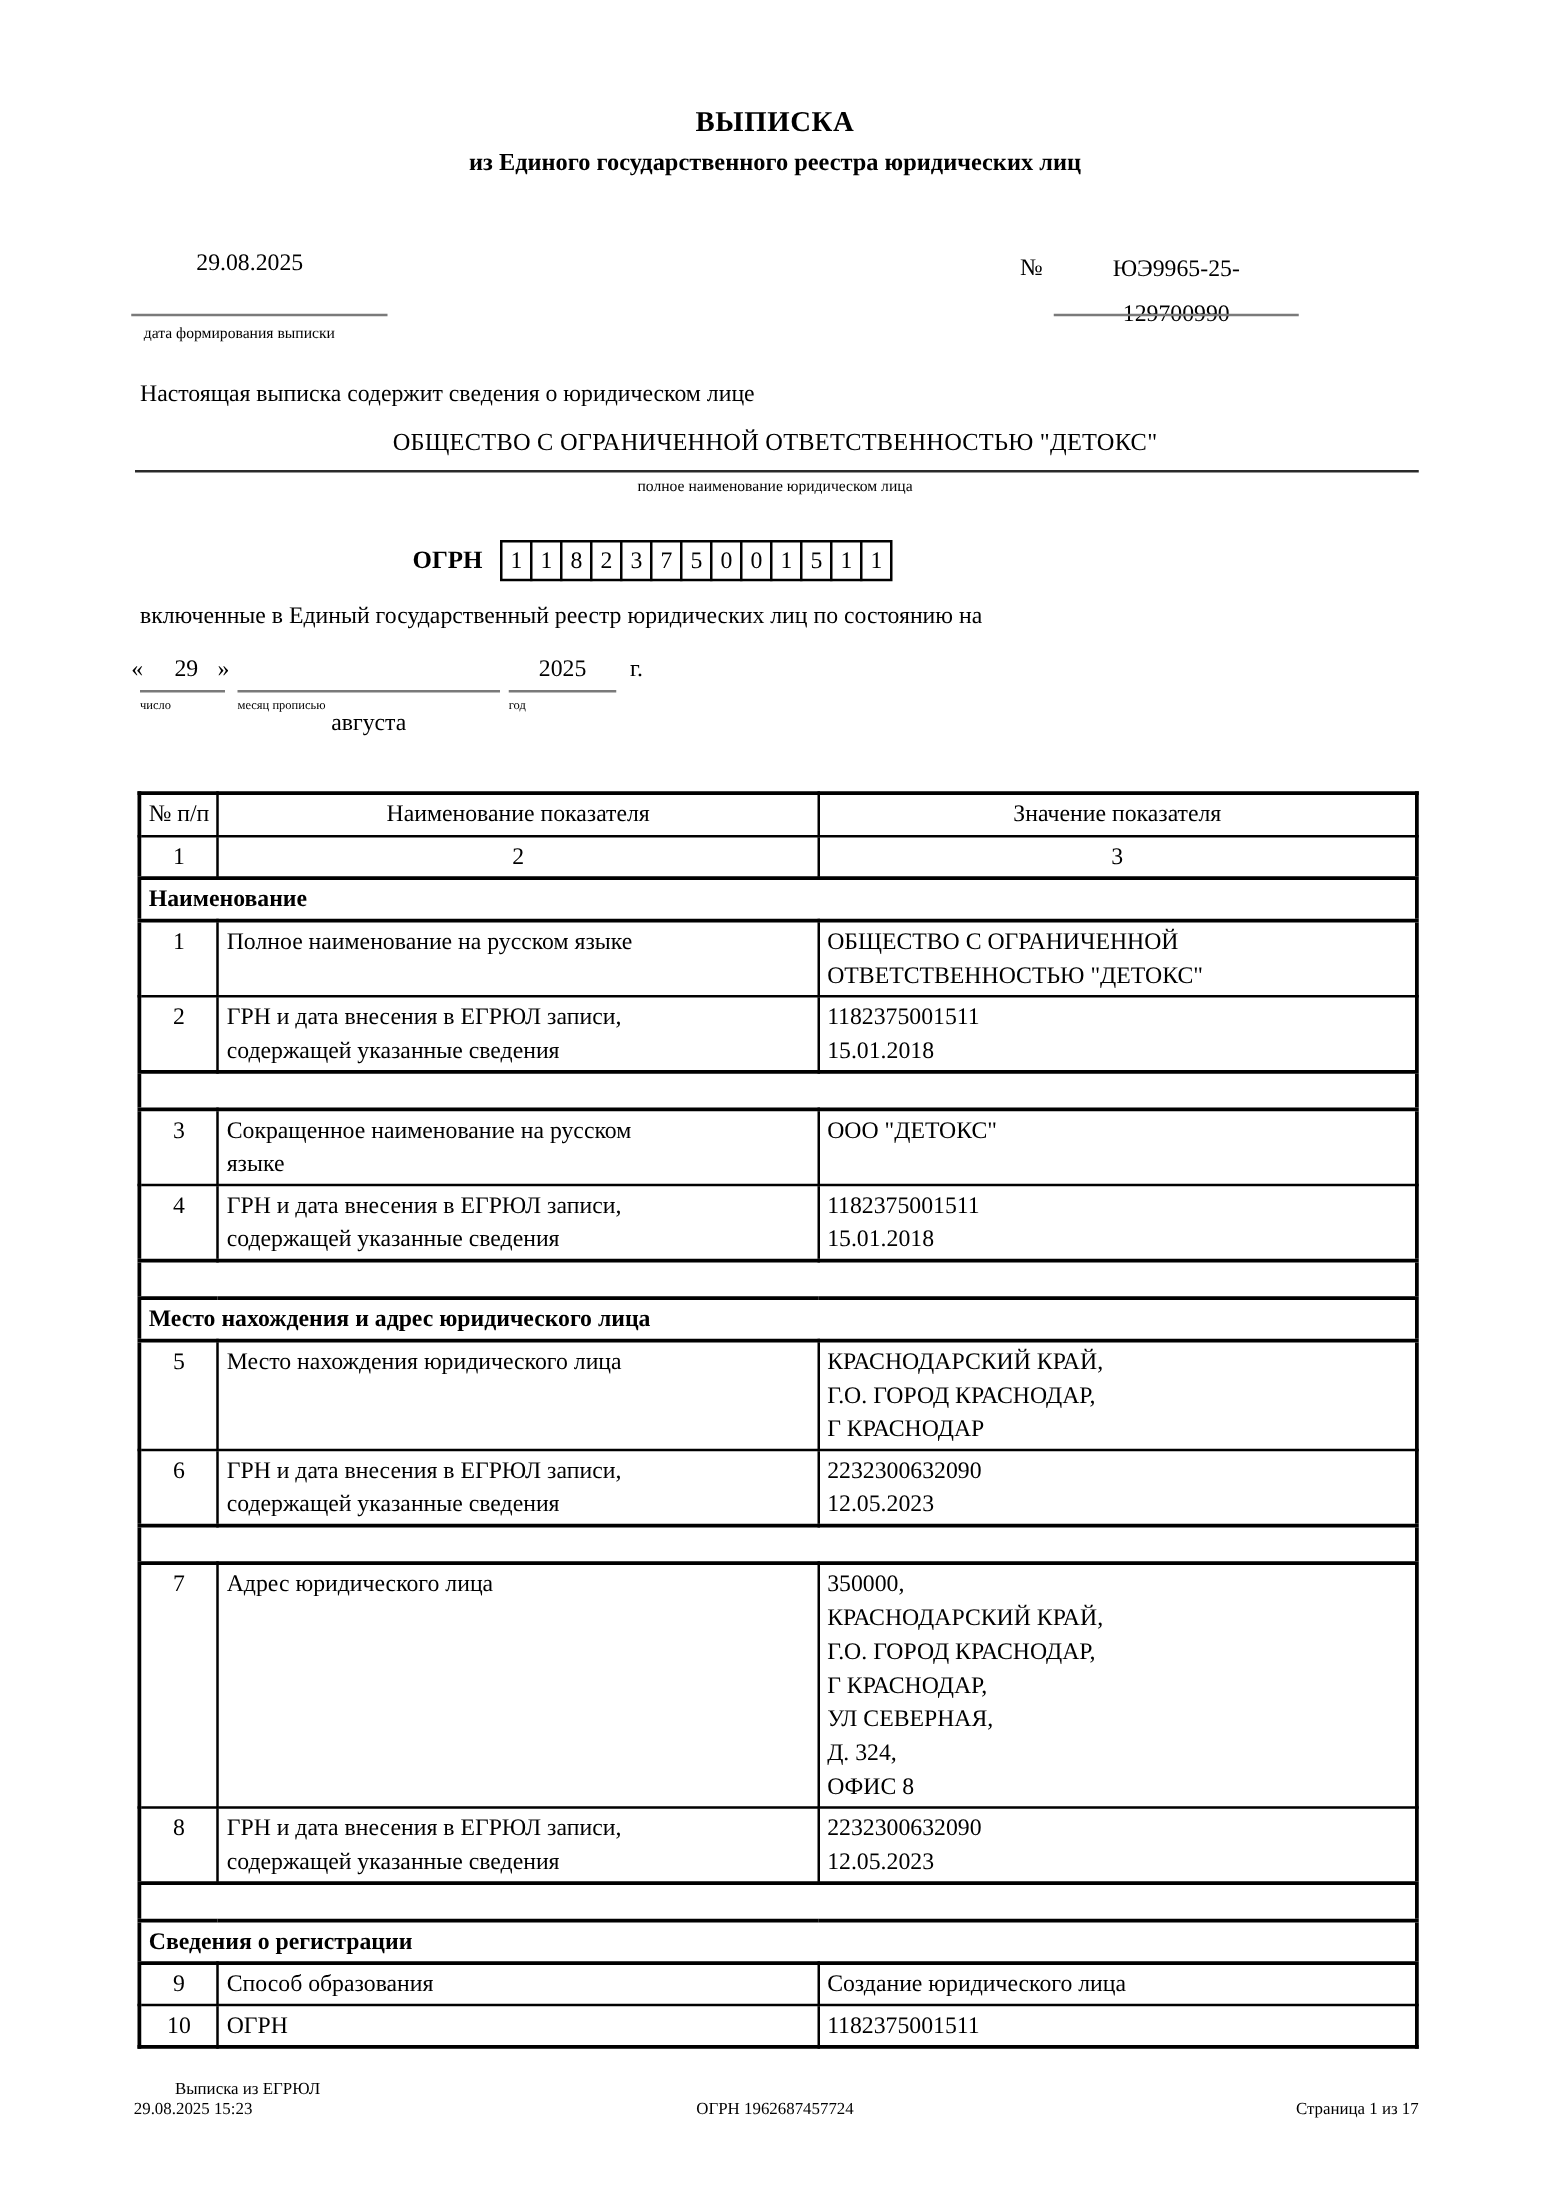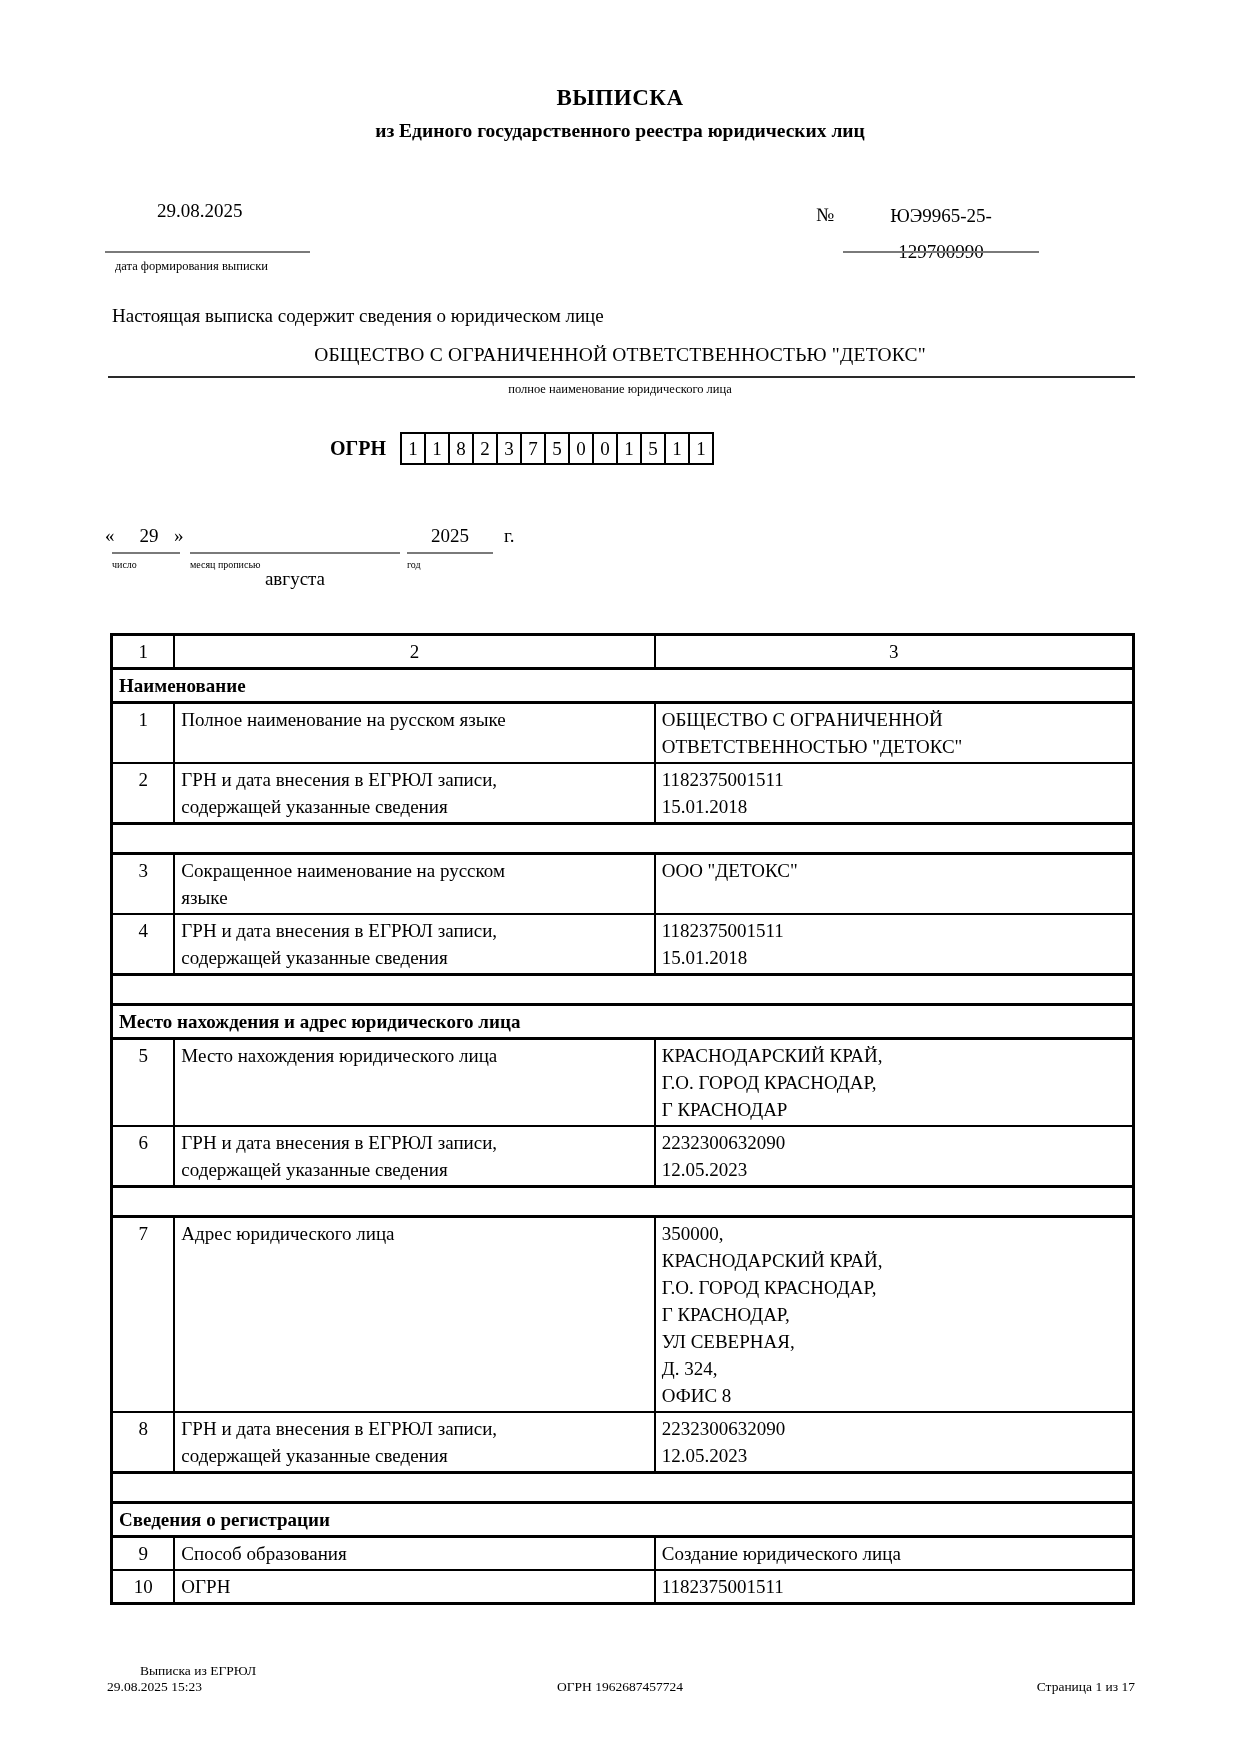--- a/index.html
+++ b/index.html
@@ -97,57 +97,63 @@
   <div class="abs date-label">дата формирования выписки</div>
 
   <div class="abs num-sign">№</div>
   <div class="abs num-value">ЮЭ9965-25-
 129700990</div>
   <div class="abs rule num-rule"></div>
 
   <div class="abs intro-line">Настоящая выписка содержит сведения о юридическом лице</div>
   <div class="abs center company-name">ОБЩЕСТВО С ОГРАНИЧЕННОЙ ОТВЕТСТВЕННОСТЬЮ "ДЕТОКС"</div>
   <div class="abs company-rule"></div>
-  <div class="abs center company-label">полное наименование юридического лица</div>
+  <div class="abs center company-label">полное наименование юридическом лица</div>
 
   <div class="abs ogrn-row">
     <span class="ogrn-label">ОГРН</span>
     <span class="ogrn-boxes">
       <span class="ogrn-box">1</span>
       <span class="ogrn-box">1</span>
       <span class="ogrn-box">8</span>
       <span class="ogrn-box">2</span>
       <span class="ogrn-box">3</span>
       <span class="ogrn-box">7</span>
       <span class="ogrn-box">5</span>
       <span class="ogrn-box">0</span>
       <span class="ogrn-box">0</span>
       <span class="ogrn-box">1</span>
       <span class="ogrn-box">5</span>
       <span class="ogrn-box">1</span>
       <span class="ogrn-box">1</span>
     </span>
   </div>
 
+  <div class="abs included-line">включенные в Единый государственный реестр юридических лиц по состоянию на</div>
 
   <span class="q q-open">«</span>
   <span class="q day-val">29</span>
   <span class="q q-close">»</span>
   <span class="q month-val">августа</span>
   <span class="q year-val">2025</span>
   <span class="q year-suffix">г.</span>
   <div class="abs rule day-rule"></div>
   <div class="abs rule month-rule"></div>
   <div class="abs rule year-rule"></div>
   <div class="fld-label day-label">число</div>
   <div class="fld-label month-label">месяц прописью</div>
   <div class="fld-label year-label">год</div>
 
   <table class="doc-table">
     <tbody>
+      <tr class="head-row">
+        <th class="c-num">№ п/п</th>
+        <th class="c-name">Наименование показателя</th>
+        <th class="c-value">Значение показателя</th>
+      </tr>
       <tr class="colnum-row">
         <td>1</td>
         <td>2</td>
         <td>3</td>
       </tr>
       <tr class="section-row">
         <td colspan="3">Наименование</td>
       </tr>
       <tr>
         <td class="c-num">1</td>

